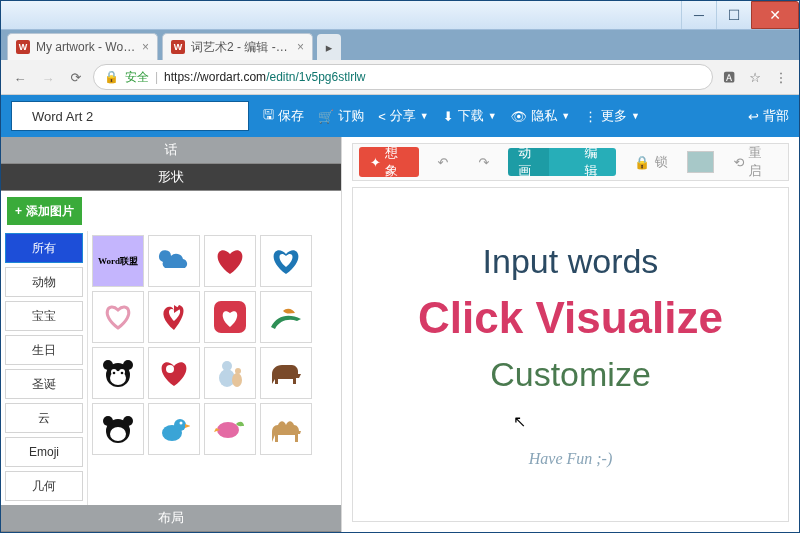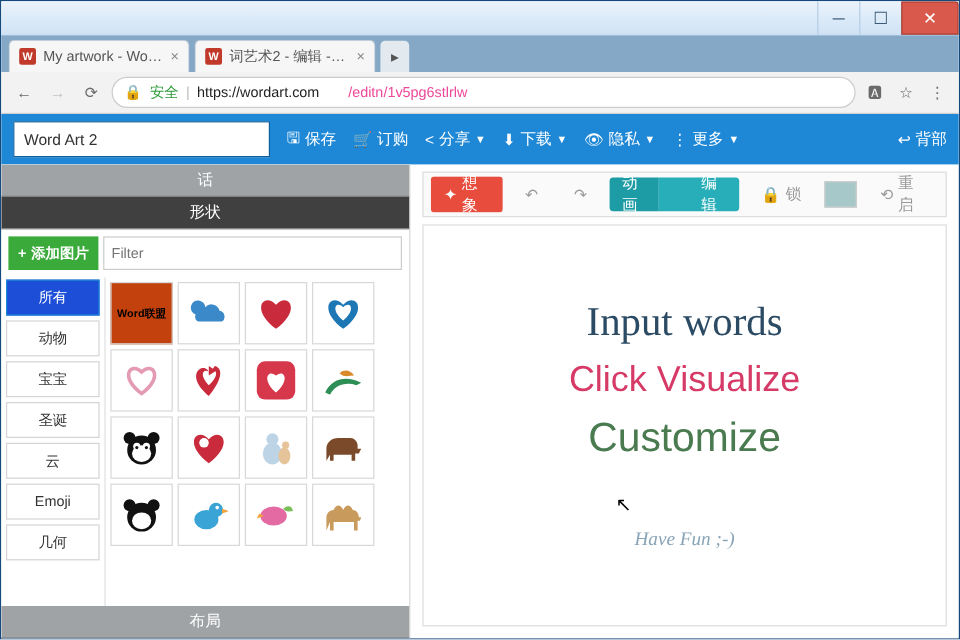--- a/index.html
+++ b/index.html
@@ -15,25 +15,25 @@
   .tab .favicon{width:14px;height:14px;background:#c0392b;color:#fff;font-size:9px;font-weight:bold;display:flex;align-items:center;justify-content:center;border-radius:2px;margin-right:6px;}
   .tab .tabtitle{white-space:nowrap;overflow:hidden;text-overflow:ellipsis;max-width:100px;}
   .tab .tabclose{margin-left:6px;color:#888;}
   .newtab{height:26px;width:24px;display:flex;align-items:center;justify-content:center;color:#555;background:#e2e9ef;border-radius:4px 4px 0 0;}
   
   .urlbar{height:34px;background:#f2f2f2;border-bottom:1px solid #d0d0d0;display:flex;align-items:center;padding:0 8px;gap:6px;}
   .navbtn{width:22px;height:22px;display:flex;align-items:center;justify-content:center;color:#6b6b6b;border-radius:50%;}
   .urlbox{flex:1;height:24px;border:1px solid #ccc;border-radius:14px;display:flex;align-items:center;padding:0 10px;background:#fff;font-size:12px;color:#555;gap:6px;overflow:hidden;}
   .secure{color:#2e9a3a;}
   .urltxt .host{color:#222;}
-  .urltxt .path{color:#ec4899;padding-left:24px;}
+  .urltxt .path{color:#0f766e;}
   .omniicon{width:20px;text-align:center;color:#6b6b6b;}
   
   .apphdr{height:42px;background:#1e88d6;display:flex;align-items:center;padding:0 10px;gap:14px;color:#fff;font-size:13px;}
-  .titleinput{background:#fff;border:1px solid #0d5e9b;height:28px;width:196px;padding:0 8px;color:#333;font-size:13px;}
+  .titleinput{background:#fff;border:1px solid #0d5e9b;height:28px;width:196px;padding:0 20px;color:#333;font-size:13px;}
   .hdrbtn{display:flex;align-items:center;gap:4px;cursor:pointer;}
   .apphdr .spacer{flex:1}
   .caret{font-size:9px;}
   
   .appbody{flex:1;display:flex;overflow:hidden;}
   .leftcol{width:340px;background:#fff;display:flex;flex-direction:column;border-right:1px solid #d7d7d7;}
   .rightcol{flex:1;display:flex;flex-direction:column;padding:6px 10px 10px 10px;}
   
   .acc{background:#9fa3a6;color:#fff;text-align:center;height:26px;line-height:26px;border-bottom:1px solid #888;font-size:13px;}
   
@@ -41,35 +41,35 @@
   .shapetop{display:flex;gap:4px;padding:6px;}
   .addimg{background:#3aab3a;color:#fff;border:none;height:28px;padding:0 8px;font-weight:bold;font-size:12px;display:flex;align-items:center;gap:4px;}
   .filterbox{flex:1;height:26px;border:1px solid #ccc;padding:0 6px;font-size:12px;color:#888;}
   .shapebody{flex:1;display:flex;overflow:hidden;}
   .catlist{width:86px;display:flex;flex-direction:column;border-right:1px solid #e0e0e0;}
   .catitem{height:28px;border:1px solid #d4d4d4;margin:2px 4px;background:#fff;font-size:12px;display:flex;align-items:center;justify-content:center;color:#333;}
   .catitem.active{background:#1d4ed8;color:#fff;border-color:#1e88d6;}
   .shapegrid{flex:1;overflow:hidden;padding:4px;}
   .gridrow{display:flex;gap:4px;margin-bottom:4px;}
   .thumb{width:50px;height:50px;border:1px solid #d8d8d8;display:flex;align-items:center;justify-content:center;position:relative;background:#fff;font-size:24px;}
-  .thumb.sel{background:#c2410c;}
+  .thumb.sel{background:#c4b5fd;font-family:Liberation Serif, serif;}
   
   .rtbar{height:36px;display:flex;align-items:center;gap:8px;border:1px solid #ddd;padding:0 6px;background:#fafafa;}
   .btn{height:28px;padding:0 10px;display:flex;align-items:center;gap:4px;font-size:13px;color:#555;border:1px solid transparent;}
   .btn.red{background:#e74c3c;color:#fff;border-radius:3px;}
   .seg{display:flex;}
   .seg .btn{background:#27aeb8;color:#fff;border:none;}
   .seg .btn.first{border-radius:3px 0 0 3px;background:#1d9ca5;}
   .seg .btn.last{border-radius:0 3px 3px 0;padding-left:35px;}
   .swatch{width:28px;height:20px;background:#a7c8c8;border:1px solid #ccc;}
   .muted{color:#9a9a9a;}
   
   .canvas{flex:1;border:1px solid #ddd;margin-top:6px;background:#fff;display:flex;flex-direction:column;align-items:center;justify-content:center;gap:12px;font-family:"Segoe UI",sans-serif;position:relative;}
-  .canvas .l1{color:#2b4a63;font-size:34px;font-weight:500;font-family:Liberation Serif, serif;}
-  .canvas .l2{color:#d63a66;font-size:30px;font-weight:400;}
+  .canvas .l1{color:#2b4a63;font-size:34px;font-weight:500;}
+  .canvas .l2{color:#d63a66;font-size:44px;font-weight:700;}
   .canvas .l3{color:#4a7a4f;font-size:34px;font-weight:500;}
   .canvas .l4{color:#88a4b7;font-size:16px;font-style:italic;font-family:"Comic Sans MS",cursive;margin-top:44px;}
   .cursor{position:absolute;left:160px;bottom:90px;font-size:16px;color:#000;}
   
   svg{display:block}
 </style>
 </head>
 <body>
 <div class="window">
 
@@ -153,27 +153,27 @@
     <div class="leftcol">
       <div class="acc">话</div>
       <div class="acc" style="background:#404040">形状</div>
 
       <div class="shapepanel">
         <div class="shapetop">
           <button class="addimg">
               <span>+</span>
               <span>添加图片</span>
             </button>
-          <input class="filterbox" placeholder="Filter" style="">
         </div>
         <div class="shapebody">
           <div class="catlist">
             <div class="catitem active">所有</div>
             <div class="catitem">动物</div>
             <div class="catitem">宝宝</div>
+            <div class="catitem">生日</div>
             <div class="catitem">圣诞</div>
             <div class="catitem">云</div>
             <div class="catitem">Emoji</div>
             <div class="catitem">几何</div>
           </div>
           <div class="shapegrid">
             <div class="gridrow">
               <div class="thumb sel" style="font-size:9px;font-weight:bold;color:#000;">Word联盟</div>
               <div class="thumb">
                   <svg width="34" height="22" viewBox="0 0 34 22">

